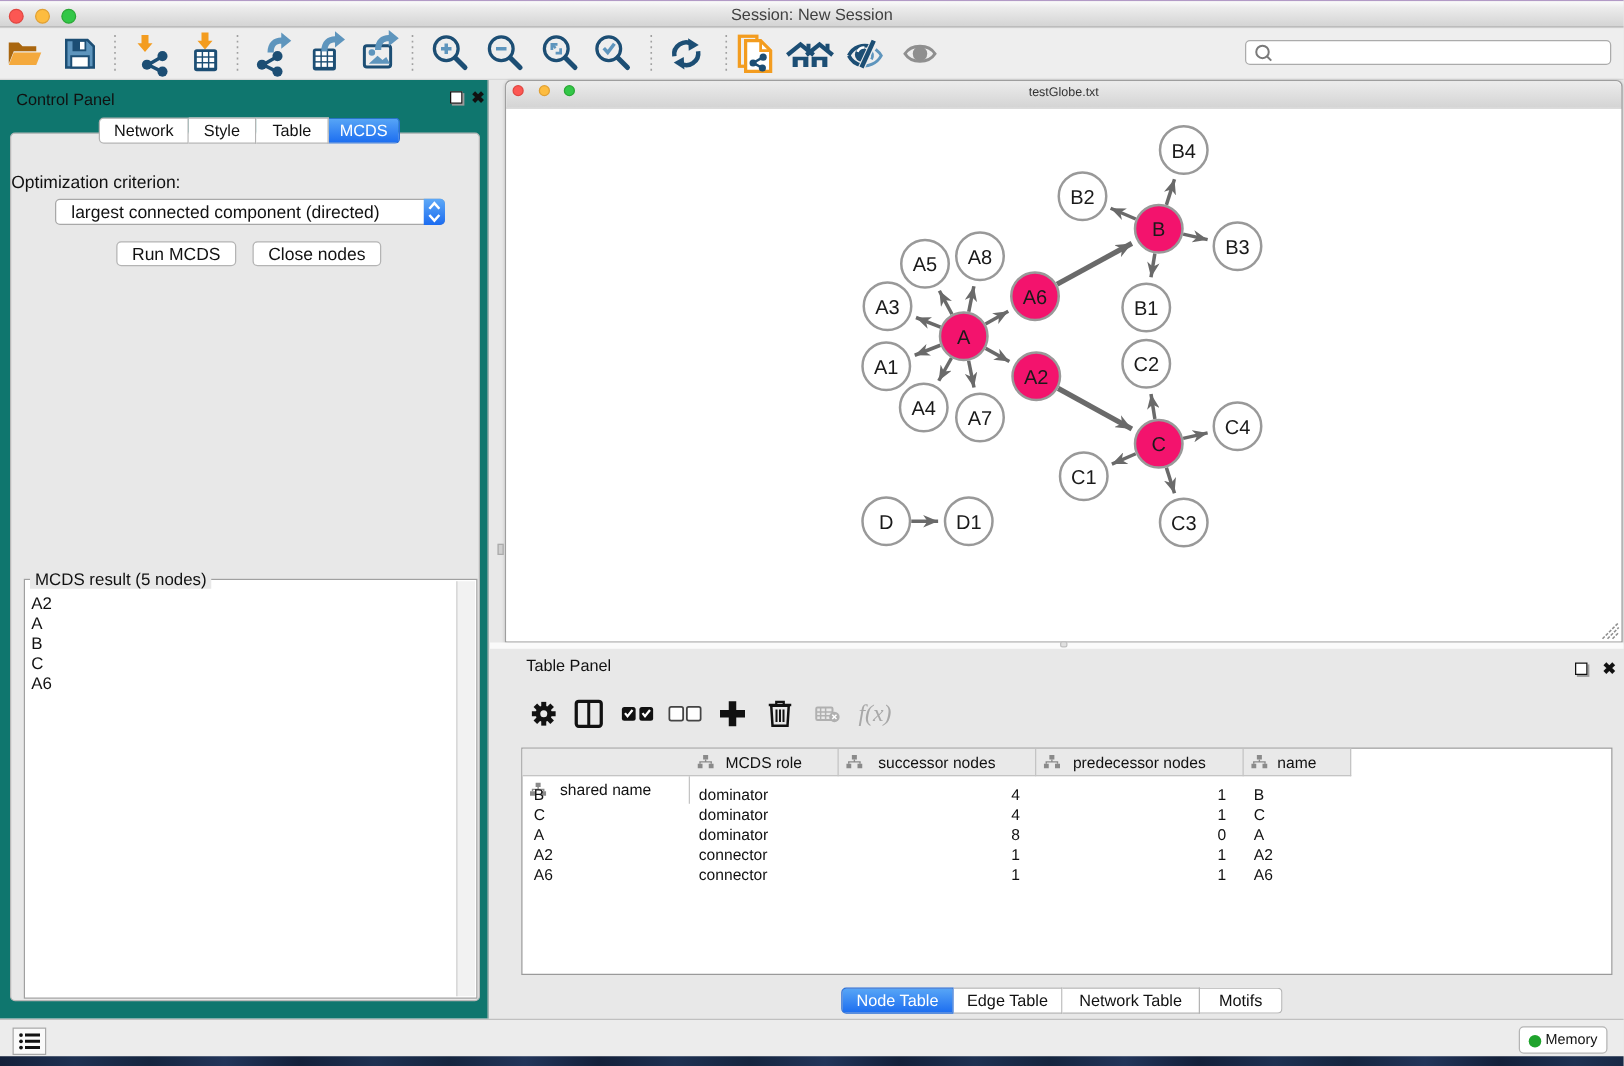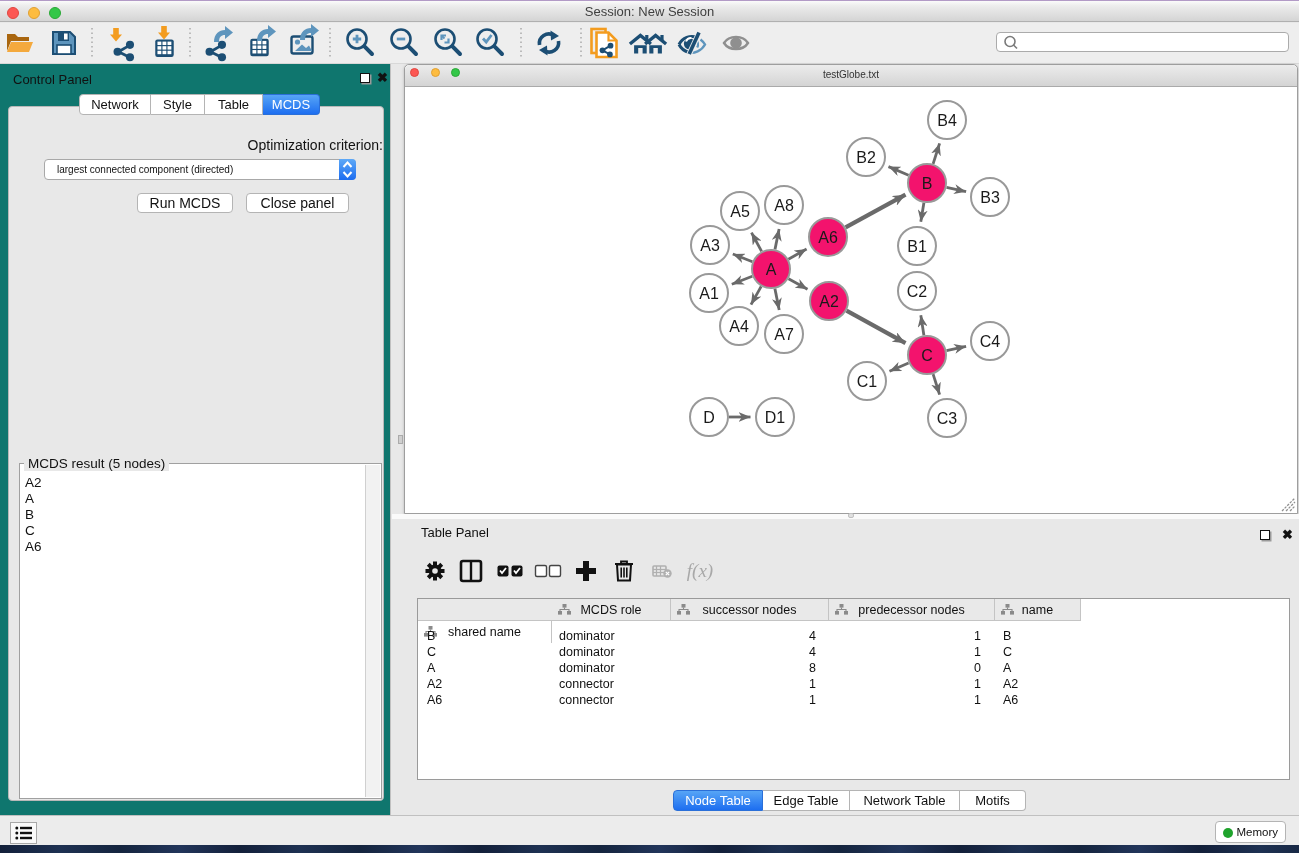--- a/index.html
+++ b/index.html
@@ -27,29 +27,29 @@
   background:#fff; box-shadow:1.5px 1.5px 0 #9a9a9a; }
 .close-ico { position:absolute; font-size:13px; font-weight:bold; color:#111; line-height:10px; }
 #cp-tabs { position:absolute; left:79px; top:30px; height:21px; display:flex; z-index:3; }
 .tab { height:21px; background:#fff; border:1px solid #b4b4b4; border-left:none;
   font-size:13px; color:#111; text-align:center; line-height:19px; }
 .tab.first { border-left:1px solid #b4b4b4; border-radius:4px 0 0 4px; }
 .tab.last { border-radius:0 4px 4px 0; }
 .tab.sel { background:linear-gradient(#57a5f6,#1d6ef0); color:#fff; border-color:#2a6fd8;text-align:center; }
 #cp-body { position:absolute; left:8px; top:42px; width:376px; height:695px;
   border:1px solid #b8b8b8; border-radius:4px; background:#e8e8e8; }
-#opt-label { position:absolute; left:0; width:100%; top:30px; text-align:right;
+#opt-label { position:absolute; left:0; width:100%; top:30px; text-align:left;
   font-size:14px; color:#111; }
 #cp-select { position:absolute; left:35px; top:52px; width:312px; height:21px; background:#fff;
-  border:1px solid #a8a8a8; border-radius:4px; font-size:10px; color:#111; line-height:19px;
+  border:1px solid #a8a8a8; border-radius:4px; font-size:14px; color:#111; line-height:19px;
   padding-left:12px; }
 #cp-spin { position:absolute; right:-1px; top:-1px; width:17px; height:21px;
   background:linear-gradient(#5ea9f7,#1c6cf0); border-radius:0 4px 4px 0; }
 .btn { position:absolute; height:20px; background:#fff; border:1px solid #b4b4b4;
-  border-radius:4px; font-size:14px; color:#111; text-align:center; line-height:18px;margin-left:44px; }
+  border-radius:4px; font-size:14px; color:#111; text-align:center; line-height:18px; }
 #fieldset { position:absolute; left:10px; top:356px; width:363px; height:336px;
   border:1px solid #a0a0a0; background:#fff; }
 #fs-legend { position:absolute; left:4px; top:-8px; background:#e8e8e8; padding:0 4px;
   font-size:13.5px; color:#111; z-index:2; }
 #fs-list { position:absolute; left:1px; top:1px; right:16px; bottom:1px; background:#fff;
   font-size:13.5px; color:#111; padding:10px 0 0 4px; line-height:16px; }
 #fs-scroll { position:absolute; right:1px; top:1px; width:15px; bottom:1px;
   background:#f2f2f2; border-left:1px solid #d0d0d0; }
 
 #netwin { position:absolute; left:404px; top:0px; width:894px; height:450px;
@@ -266,21 +266,21 @@
       <div id="opt-label">Optimization criterion:</div>
       <div id="cp-select">largest connected component (directed)
         <div id="cp-spin">
             <svg width="17" height="21" style="position:absolute;left:0;top:0;">
               <path d="M4.5,8 L8.5,3.5 L12.5,8" stroke="#fff" stroke-width="2" fill="none"></path>
               <path d="M4.5,13 L8.5,17.5 L12.5,13" stroke="#fff" stroke-width="2" fill="none"></path>
             </svg>
           </div>
   </div>
       <div class="btn" style="left:84px;top:86px;width:96px;">Run MCDS</div>
-      <div class="btn" style="left:193px;top:86px;width:103px;">Close panel</div>
+      <div class="btn" style="left:193px;top:86px;width:103px;">Close nodes</div>
       <div id="fieldset">
         <div id="fs-legend">MCDS result (5 nodes)</div>
         <div id="fs-list">A2<br>A<br>B<br>C<br>A6</div>
         <div id="fs-scroll"></div>
       </div>
     </div>
   </div>
   <div id="netwin">
     <div id="nw-title">
       <div class="tl2" style="left:5px;background:#fc5753;border:1px solid #e04640;"></div>

